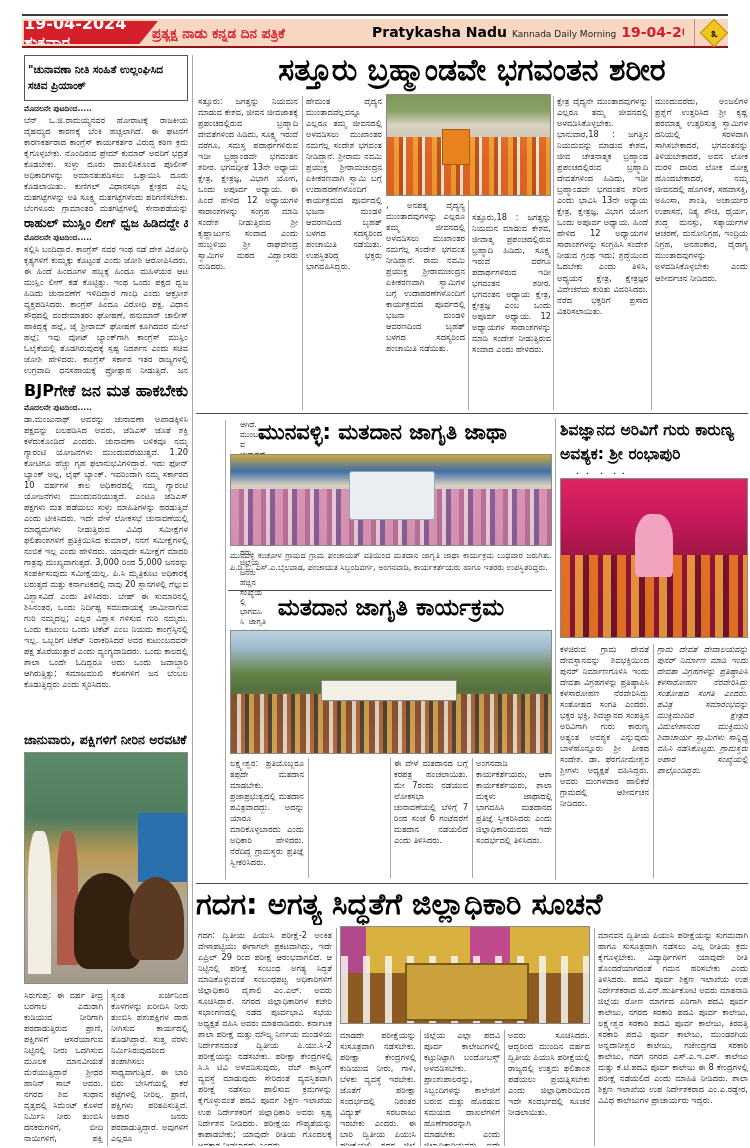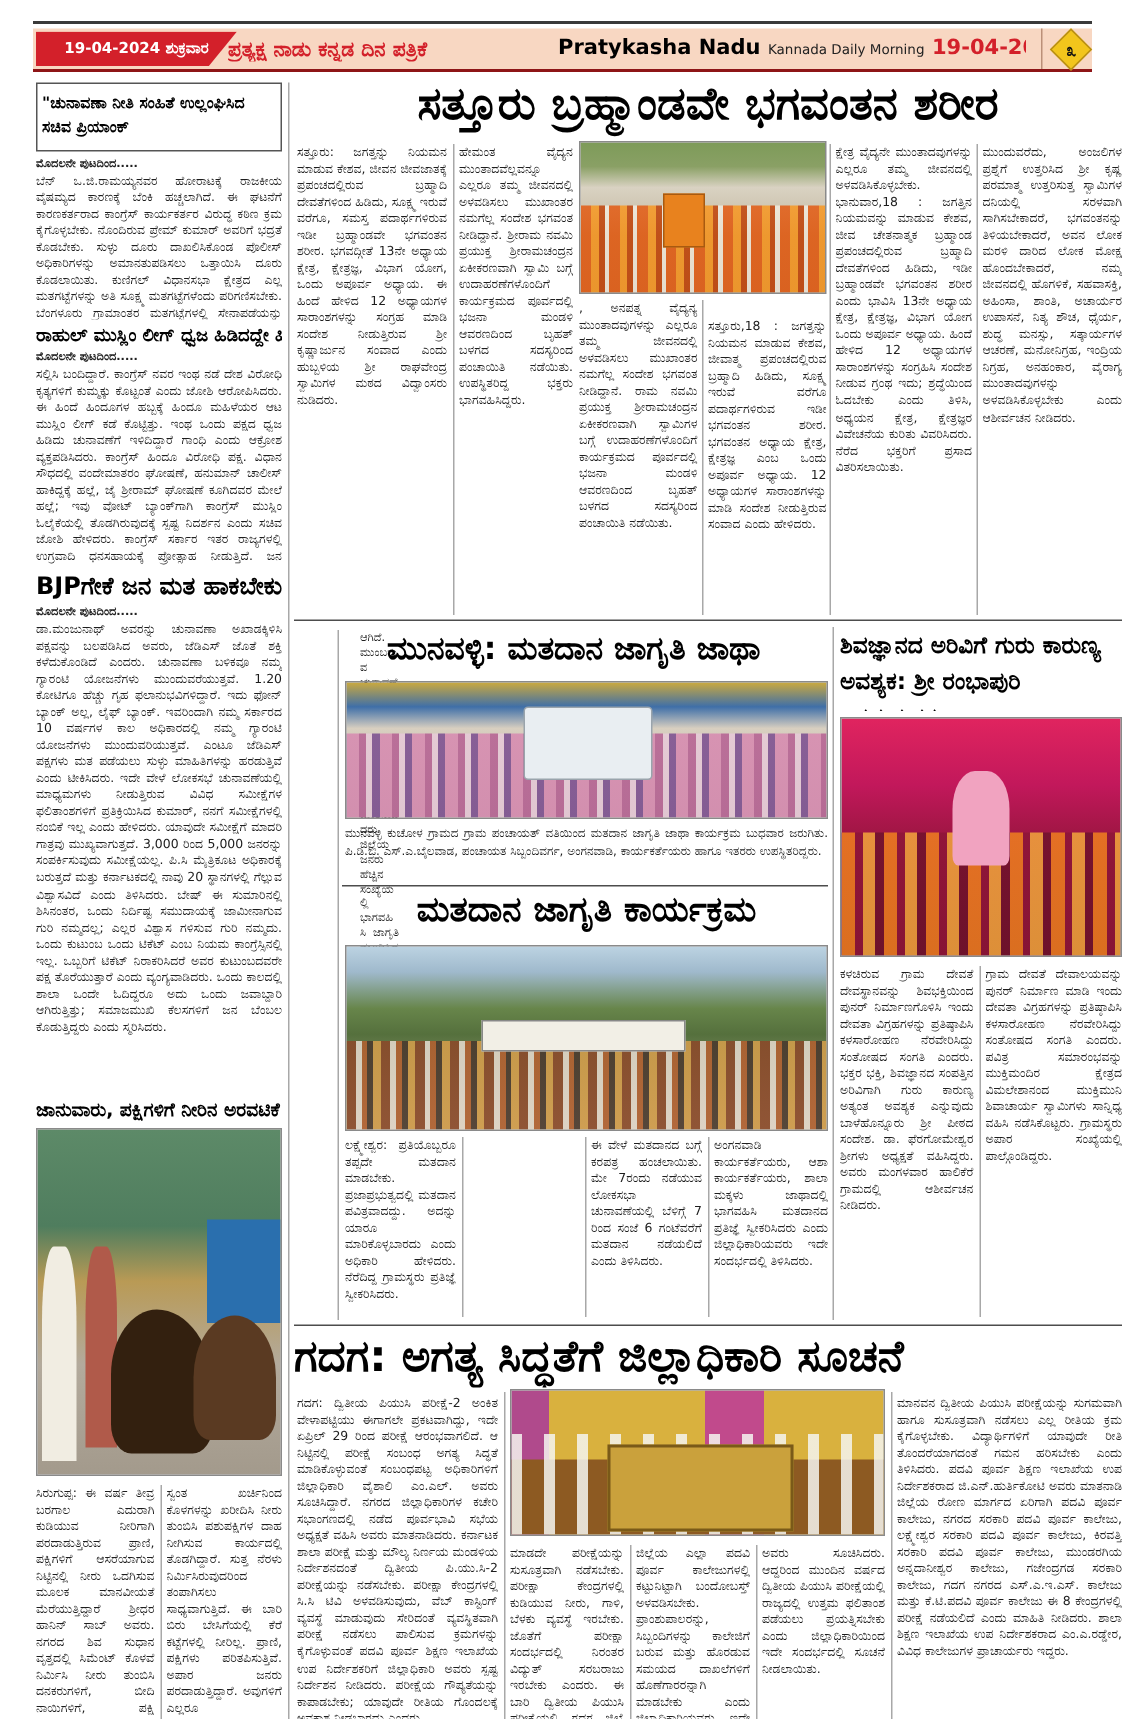--- a/index.html
+++ b/index.html
@@ -12,21 +12,21 @@
   .headline{font-weight:bold;color:#000;overflow:hidden;}
   .continued{font-size:7.6px;font-weight:bold;color:#222;text-align:left;overflow:hidden;}
   .caption{font-size:8px;line-height:1.45;color:#1d1d1d;text-align:justify;overflow:hidden;word-break:break-word;}
   .vrule{width:1px;background:#a8a8a8;}
   .hrule{height:1px;background:#4d4d4d;}
   .photo{position:absolute;overflow:hidden;border:1px solid #8a8a8a;box-sizing:border-box;}
 
   
   #mast-band{background:#f8d7c2;border-bottom:2px solid #8e1517;}
   #date-flag{background:#d3202a;clip-path:polygon(0 0,100% 0,86% 100%,0 100%);
-             color:#fff;font-weight:bold;font-size:10px;display:flex;align-items:center;justify-content:center;}
+             color:#fff;font-weight:bold;font-size:16px;display:flex;align-items:center;justify-content:center;}
   .mast-kn{color:#d3202a;font-weight:bold;font-size:13.5px;}
   .mast-en{color:#000000;font-weight:bold;font-size:14px;}
   .mast-sub{color:#222;font-size:9px;}
   .mast-date{color:#d3202a;font-weight:bold;font-size:14px;}
   #page-diamond{background:#f2c51c;border:1px solid #b98f14;transform:rotate(45deg);
                 display:flex;align-items:center;justify-content:center;}
   #page-diamond span{transform:rotate(-45deg);font-weight:bold;font-size:12px;color:#111;}
 
   
   .ph-swamis{background:linear-gradient(180deg,#7d9b59 0%,#8aa065 16%,#d9d2c2 30%,#cfc6b2 44%,#a9885e 62%,#8b6a46 100%);}
@@ -152,21 +152,21 @@
   <div class="abs body-text" style="left:476px;top:758px;width:76px;height:120px;">ಅಂಗನವಾಡಿ ಕಾರ್ಯಕರ್ತೆಯರು, ಆಶಾ ಕಾರ್ಯಕರ್ತೆಯರು, ಶಾಲಾ ಮಕ್ಕಳು ಜಾಥಾದಲ್ಲಿ ಭಾಗವಹಿಸಿ ಮತದಾನದ ಪ್ರತಿಜ್ಞೆ ಸ್ವೀಕರಿಸಿದರು ಎಂದು ಜಿಲ್ಲಾಧಿಕಾರಿಯವರು ಇದೇ ಸಂದರ್ಭದಲ್ಲಿ ತಿಳಿಸಿದರು.</div>
 
   <div class="abs vrule" style="left:555px;top:418px;height:462px;"></div>
   <div class="abs headline" style="left:560px;top:418px;width:188px;height:56px;font-size:15.5px;line-height:1.55;">ಶಿವಜ್ಞಾನದ ಅರಿವಿಗೆ ಗುರು ಕಾರುಣ್ಯ ಅವಶ್ಯಕ: ಶ್ರೀ ರಂಭಾಪುರಿ ಜಗದ್ಗುರುಗಳು</div>
   <div class="photo ph-shiva" style="left:560px;top:478px;width:188px;height:160px;">
     <div class="figs"></div>
     <div class="seat"></div>
   </div>
   <div class="abs body-text" style="left:560px;top:644px;width:89px;height:234px;">ಕಳಚಿರುವ ಗ್ರಾಮ ದೇವತೆ ದೇವಸ್ಥಾನವನ್ನು ಶಿವಭಕ್ತಿಯಿಂದ ಪುನರ್ ನಿರ್ಮಾಣಗೊಳಿಸಿ ಇಂದು ದೇವತಾ ವಿಗ್ರಹಗಳನ್ನು ಪ್ರತಿಷ್ಠಾಪಿಸಿ ಕಳಸಾರೋಹಣ ನೆರವೇರಿಸಿದ್ದು ಸಂತೋಷದ ಸಂಗತಿ ಎಂದರು. ಭಕ್ತರ ಭಕ್ತಿ, ಶಿವಜ್ಞಾನದ ಸಂಪತ್ತಿನ ಅರಿವಿಗಾಗಿ ಗುರು ಕಾರುಣ್ಯ ಅತ್ಯಂತ ಅವಶ್ಯಕ ಎನ್ನುವುದು ಬಾಳೆಹೊನ್ನೂರು ಶ್ರೀ ಪೀಠದ ಸಂದೇಶ. ಡಾ. ಫೆರಗೋಮೇಶ್ವರ ಶ್ರೀಗಳು ಅಧ್ಯಕ್ಷತೆ ವಹಿಸಿದ್ದರು. ಅವರು ಮಂಗಳವಾರ ಹಾಲಿಕೆರೆ ಗ್ರಾಮದಲ್ಲಿ ಆಶೀರ್ವಚನ ನೀಡಿದರು.</div>
   <div class="abs vrule" style="left:653px;top:644px;height:234px;"></div>
-  <div class="abs body-text" style="left:657px;top:644px;width:91px;height:234px;">ಗ್ರಾಮ ದೇವತೆ ದೇವಾಲಯವನ್ನು ಪುನರ್ ನಿರ್ಮಾಣ ಮಾಡಿ ಇಂದು ದೇವತಾ ವಿಗ್ರಹಗಳನ್ನು ಪ್ರತಿಷ್ಠಾಪಿಸಿ ಕಳಸಾರೋಹಣ ನೆರವೇರಿಸಿದ್ದು ಸಂತೋಷದ ಸಂಗತಿ ಎಂದರು. ಪವಿತ್ರ ಸಮಾರಂಭವನ್ನು ಮುಕ್ತಿಮಂದಿರ ಕ್ಷೇತ್ರದ ವಿಮಲೇಶಾನಂದ ಮುಕ್ತಿಮುನಿ ಶಿವಾಚಾರ್ಯ ಸ್ವಾಮಿಗಳು ಸಾನ್ನಿಧ್ಯ ವಹಿಸಿ ನಡೆಸಿಕೊಟ್ಟರು. ಗ್ರಾಮಸ್ಥರು ಅಪಾರ ಸಂಖ್ಯೆಯಲ್ಲಿ ಪಾಲ್ಗೊಂಡಿದ್ದರು.</div>
+  <div class="abs body-text" style="left:657px;top:644px;width:91px;height:234px;font-style:italic;">ಗ್ರಾಮ ದೇವತೆ ದೇವಾಲಯವನ್ನು ಪುನರ್ ನಿರ್ಮಾಣ ಮಾಡಿ ಇಂದು ದೇವತಾ ವಿಗ್ರಹಗಳನ್ನು ಪ್ರತಿಷ್ಠಾಪಿಸಿ ಕಳಸಾರೋಹಣ ನೆರವೇರಿಸಿದ್ದು ಸಂತೋಷದ ಸಂಗತಿ ಎಂದರು. ಪವಿತ್ರ ಸಮಾರಂಭವನ್ನು ಮುಕ್ತಿಮಂದಿರ ಕ್ಷೇತ್ರದ ವಿಮಲೇಶಾನಂದ ಮುಕ್ತಿಮುನಿ ಶಿವಾಚಾರ್ಯ ಸ್ವಾಮಿಗಳು ಸಾನ್ನಿಧ್ಯ ವಹಿಸಿ ನಡೆಸಿಕೊಟ್ಟರು. ಗ್ರಾಮಸ್ಥರು ಅಪಾರ ಸಂಖ್ಯೆಯಲ್ಲಿ ಪಾಲ್ಗೊಂಡಿದ್ದರು.</div>
 
   <div class="abs hrule" style="left:196px;top:883px;width:552px;"></div>
 
   <div class="abs headline" style="left:196px;top:887px;width:552px;height:38px;font-size:29px;white-space:nowrap;">ಗದಗ: ಅಗತ್ಯ ಸಿದ್ಧತೆಗೆ ಜಿಲ್ಲಾಧಿಕಾರಿ ಸೂಚನೆ</div>
   <div class="abs body-text" style="left:198px;top:930px;width:134px;height:216px;">ಗದಗ: ದ್ವಿತೀಯ ಪಿಯುಸಿ ಪರೀಕ್ಷೆ-2 ಅಂಕಿತ ವೇಳಾಪಟ್ಟಿಯು ಈಗಾಗಲೇ ಪ್ರಕಟವಾಗಿದ್ದು, ಇದೇ ಏಪ್ರಿಲ್ 29 ರಿಂದ ಪರೀಕ್ಷೆ ಆರಂಭವಾಗಲಿದೆ. ಆ ನಿಟ್ಟಿನಲ್ಲಿ ಪರೀಕ್ಷೆ ಸಂಬಂಧ ಅಗತ್ಯ ಸಿದ್ಧತೆ ಮಾಡಿಕೊಳ್ಳುವಂತೆ ಸಂಬಂಧಪಟ್ಟ ಅಧಿಕಾರಿಗಳಿಗೆ ಜಿಲ್ಲಾಧಿಕಾರಿ ವೈಶಾಲಿ ಎಂ.ಎಲ್. ಅವರು ಸೂಚಿಸಿದ್ದಾರೆ. ನಗರದ ಜಿಲ್ಲಾಧಿಕಾರಿಗಳ ಕಚೇರಿ ಸಭಾಂಗಣದಲ್ಲಿ ನಡೆದ ಪೂರ್ವಭಾವಿ ಸಭೆಯ ಅಧ್ಯಕ್ಷತೆ ವಹಿಸಿ ಅವರು ಮಾತನಾಡಿದರು. ಕರ್ನಾಟಕ ಶಾಲಾ ಪರೀಕ್ಷೆ ಮತ್ತು ಮೌಲ್ಯ ನಿರ್ಣಯ ಮಂಡಳಿಯ ನಿರ್ದೇಶನದಂತೆ ದ್ವಿತೀಯ ಪಿ.ಯು.ಸಿ-2 ಪರೀಕ್ಷೆಯನ್ನು ನಡೆಸಬೇಕು. ಪರೀಕ್ಷಾ ಕೇಂದ್ರಗಳಲ್ಲಿ ಸಿ.ಸಿ ಟಿವಿ ಅಳವಡಿಸುವುದು, ವೆಬ್ ಕಾಸ್ಟಿಂಗ್ ವ್ಯವಸ್ಥೆ ಮಾಡುವುದು ಸೇರಿದಂತೆ ವ್ಯವಸ್ಥಿತವಾಗಿ ಪರೀಕ್ಷೆ ನಡೆಸಲು ಪಾಲಿಸುವ ಕ್ರಮಗಳನ್ನು ಕೈಗೊಳ್ಳುವಂತೆ ಪದವಿ ಪೂರ್ವ ಶಿಕ್ಷಣ ಇಲಾಖೆಯ ಉಪ ನಿರ್ದೇಶಕರಿಗೆ ಜಿಲ್ಲಾಧಿಕಾರಿ ಅವರು ಸ್ಪಷ್ಟ ನಿರ್ದೇಶನ ನೀಡಿದರು. ಪರೀಕ್ಷೆಯ ಗೌಪ್ಯತೆಯನ್ನು ಕಾಪಾಡಬೇಕು; ಯಾವುದೇ ರೀತಿಯ ಗೊಂದಲಕ್ಕೆ ಅವಕಾಶ ನೀಡಬಾರದು ಎಂದರು.</div>
   <div class="abs vrule" style="left:336px;top:928px;height:218px;"></div>
   <div class="photo ph-meeting" style="left:340px;top:926px;width:250px;height:98px;">
     <div class="floor"></div>
     <div class="people"></div>
     <div class="table"></div>

